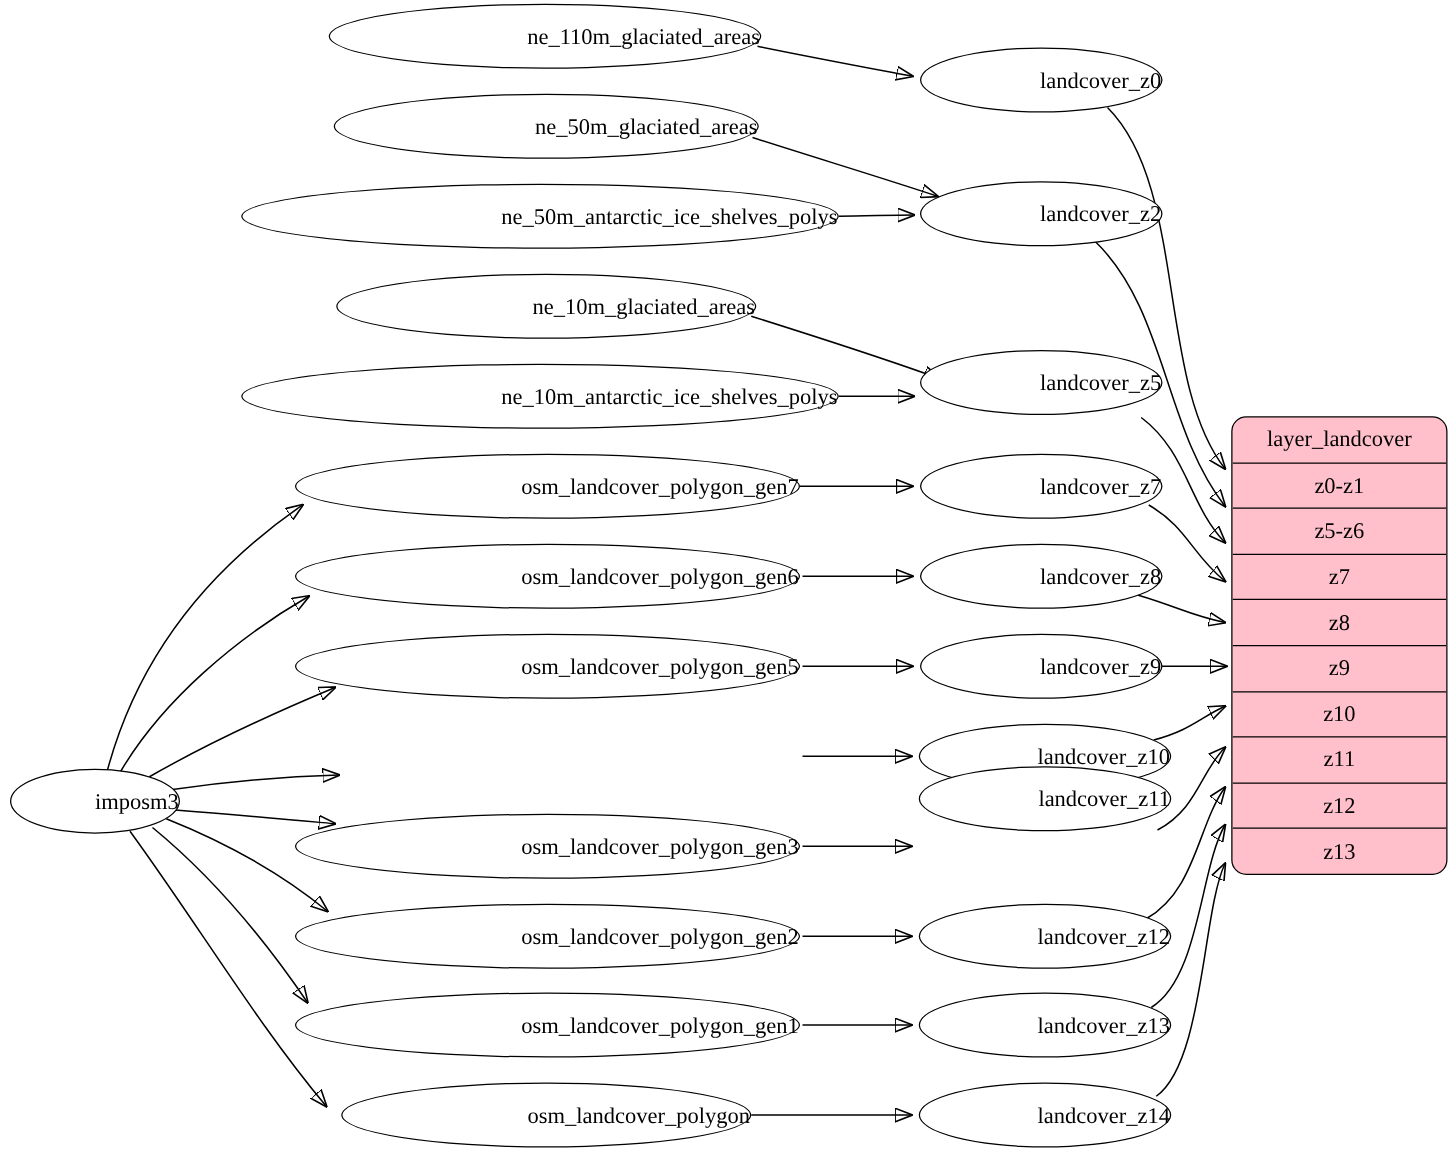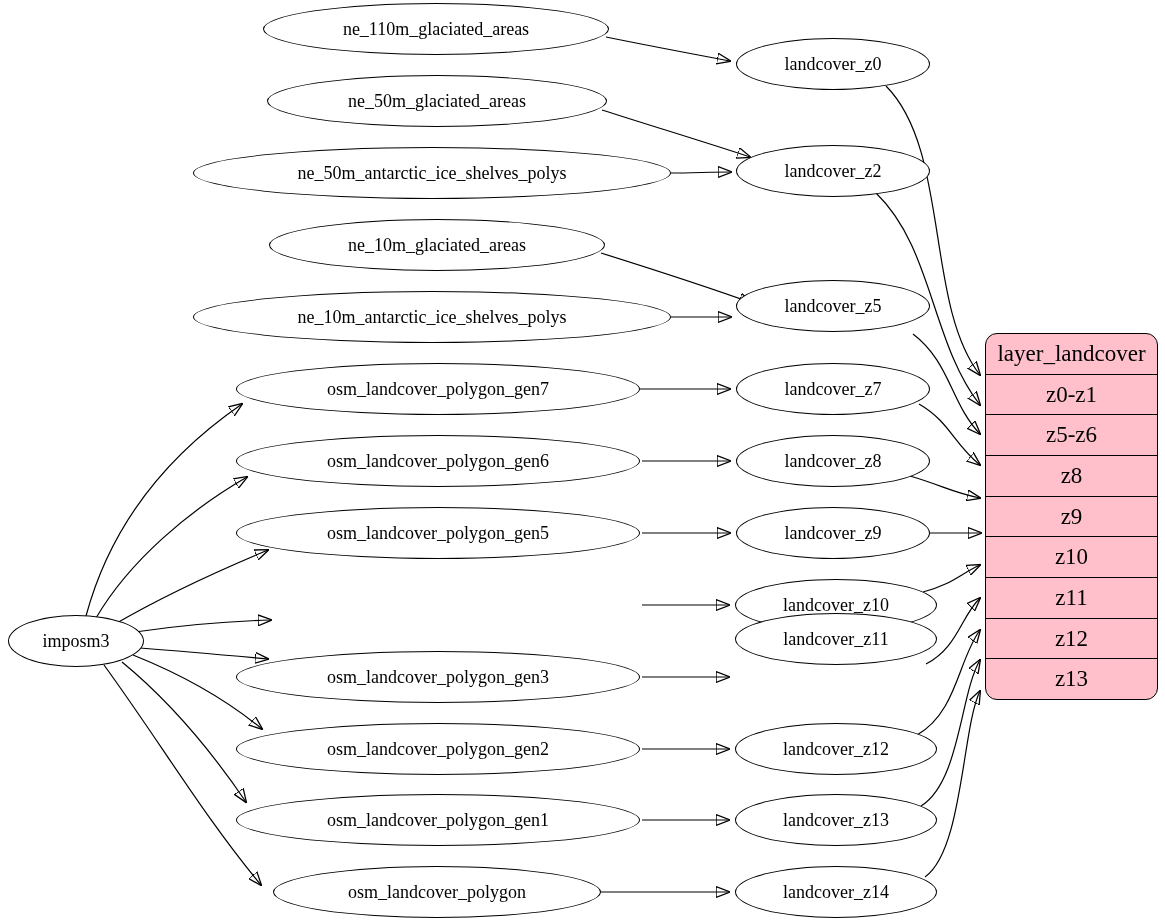--- a/index.html
+++ b/index.html
@@ -3,32 +3,32 @@
 <meta charset="utf-8">
 <style>
   html,body{margin:0;padding:0;background:#ffffff;}
   .canvas{
     position:relative;width:1165px;height:923px;background:#ffffff;overflow:hidden;
     font-family:"Liberation Serif","DejaVu Serif",serif;
   }
   .edges{position:absolute;left:0;top:0;width:1165px;height:923px;}
   .edges path{fill:none;stroke:#000000;stroke-width:1.2;}
   .node{
-    position:absolute;display:flex;align-items:center;justify-content:center;
+    position:absolute;display:flex;align-items:center;justify-content:flex-end;
     border:1.2px solid #000000;border-radius:50%;background:#ffffff;
     font-size:18px;color:#000000;white-space:nowrap;box-sizing:border-box;
   }
   .record{
     position:absolute;left:985px;top:333px;width:173px;height:367px;
     border:1.4px solid #000000;border-radius:12px;background:var(--record-fill,#ffc0cb);
     display:flex;flex-direction:column;box-sizing:border-box;overflow:hidden;
   }
   .record-row{
     flex:1;display:flex;align-items:center;justify-content:center;
-    font-size:23px;color:#000000;white-space:nowrap;
+    font-size:18px;color:#000000;white-space:nowrap;
   }
   .record-row + .record-row{border-top:1.2px solid #000000;}
 </style>
 </head>
 <body>
 
 <div class="canvas">
 
   <svg class="edges" viewBox="0 0 1165 923">
     <defs>
@@ -146,20 +146,21 @@
       <span>landcover_z13</span>
     </div>
   <div class="node" style="left:735px;top:866px;width:202px;height:52px">
       <span>landcover_z14</span>
     </div>
 
   <div class="record">
     <div class="record-row">layer_landcover</div>
     <div class="record-row">z0-z1</div>
     <div class="record-row">z5-z6</div>
+    <div class="record-row">z7</div>
     <div class="record-row">z8</div>
     <div class="record-row">z9</div>
     <div class="record-row">z10</div>
     <div class="record-row">z11</div>
     <div class="record-row">z12</div>
     <div class="record-row">z13</div>
   </div>
 
 </div>
 

